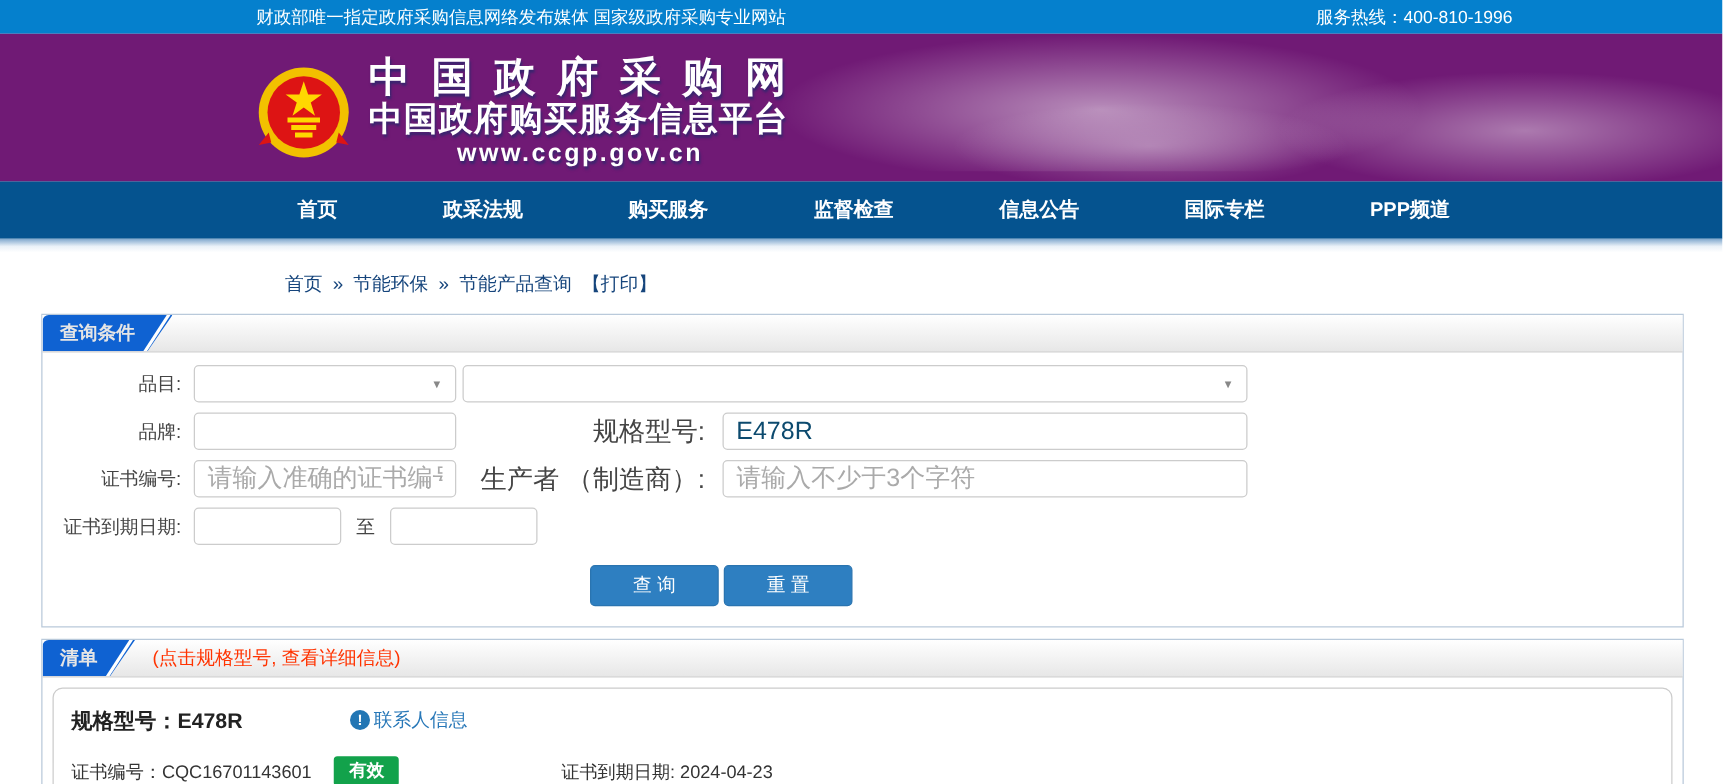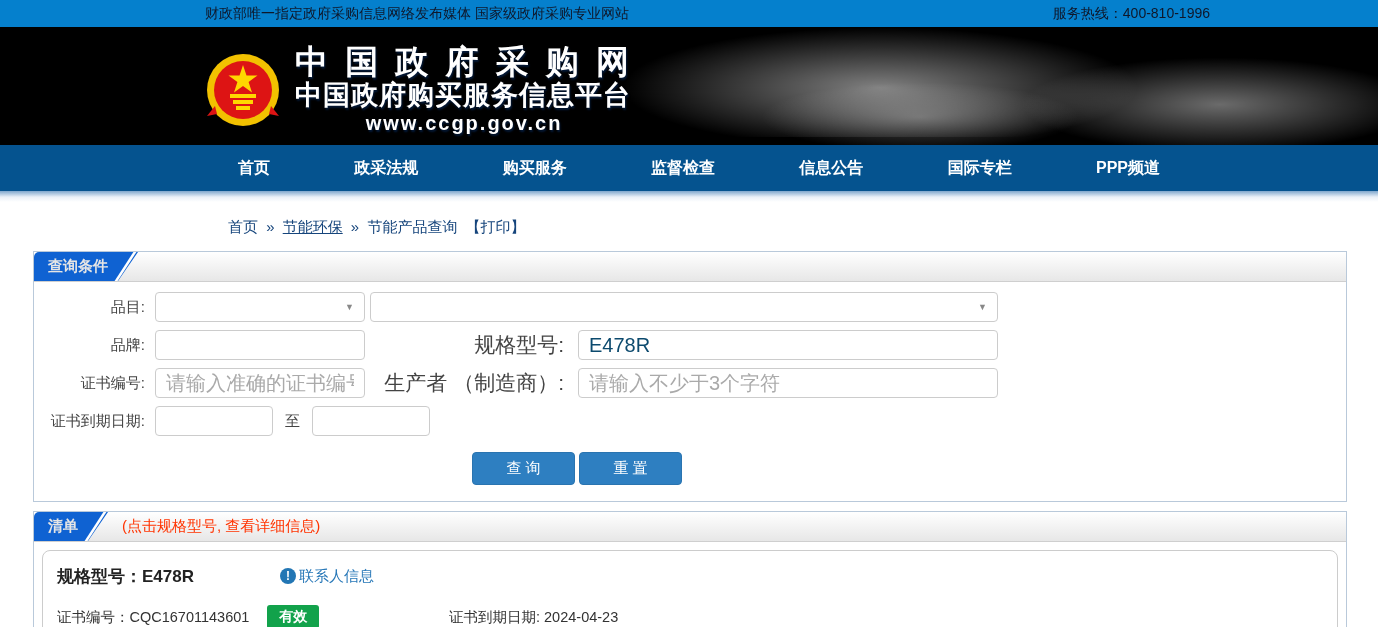--- a/index.html
+++ b/index.html
@@ -8,32 +8,32 @@
     width: 1378px;
     background: #fff;
     font-family: "Liberation Sans", "DejaVu Sans", sans-serif;
     color: #333;
   }
 
   
   .topbar {
     height: 27px;
     background: #0580cd;
-    color: #0f172a;
+    color: #ffffff;
     font-size: 14px;
     display: flex;
     align-items: center;
   }
   .topbar .slogan { margin-left: 205px; }
   .topbar .hotline { margin-left: auto; margin-right: 168px; }
 
   
   .banner {
     height: 118px;
-    background: #000000;
+    background: #701a75;
     position: relative;
     overflow: hidden;
   }
   .cloud { position: absolute; pointer-events: none; }
   .cloud.c1 { left: 620px; top: 0;  width: 520px; height: 110px;
     background: radial-gradient(ellipse at 50% 55%, rgba(255,255,255,.50), rgba(255,255,255,0) 70%); }
   .cloud.c2 { left: 1020px; top: 30px; width: 400px; height: 95px;
     background: radial-gradient(ellipse at 50% 50%, rgba(255,255,255,.42), rgba(255,255,255,0) 70%); }
   .cloud.c3 { left: 760px; top: 55px; width: 320px; height: 70px;
     background: radial-gradient(ellipse at 50% 50%, rgba(255,255,255,.30), rgba(255,255,255,0) 70%); }
@@ -57,21 +57,21 @@
   }
   .nav-item {
     color: #fff; font-size: 16px; font-weight: bold;
     cursor: pointer; white-space: nowrap;
   }
   .fade-strip { height: 11px; background: linear-gradient(#7fa7cd, #eaf1f8 55%, #fff); }
 
   
   .breadcrumb { margin: 16px 0 14px 228px; font-size: 15px; color: #16457c; }
   .breadcrumb span { margin-right: 4px; }
-  .bc-underline { text-decoration: underline; cursor: pointer; margin-top: 24px; }
+  .bc-underline { cursor: pointer; margin-top: 24px; }
   .bc-link { cursor: pointer; }
 
   
   .panel {
     width: 1314px;
     margin: 0 0 9px 33px;
     border: 1px solid #b9c9da;
     background: #fff;
   }
   .panel-head {

